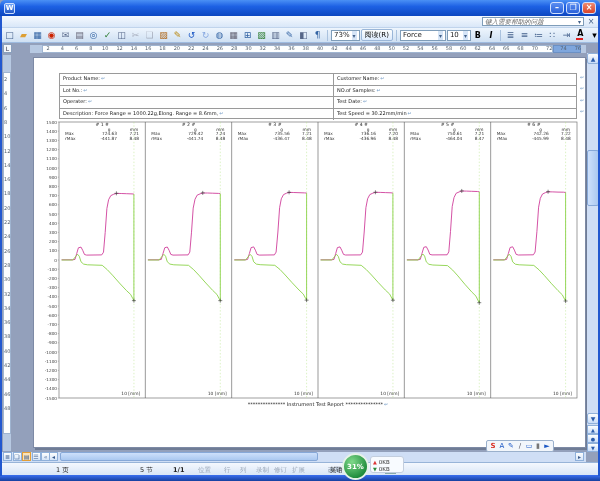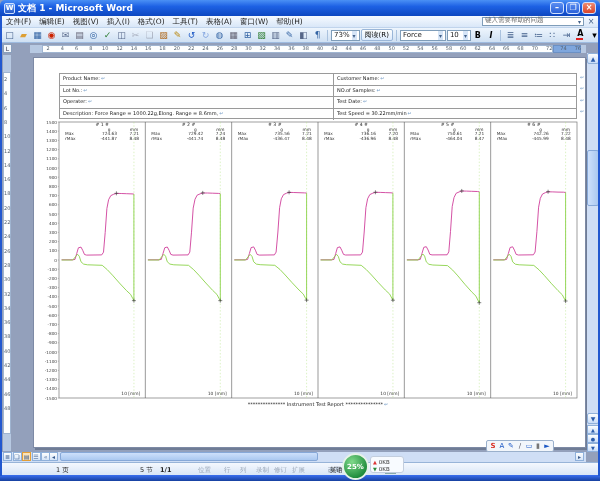--- a/index.html
+++ b/index.html
@@ -18,21 +18,21 @@
   .wbtn{width:14px;height:12px;border-radius:3px;border:1px solid #cfe0ff;
     color:#fff;font-size:8px;line-height:10px;text-align:center;
     background:linear-gradient(#5b8ef2,#2a62d8);}
   .wbtn.close{background:linear-gradient(#ef8b70,#d9442a);}
   
   .menubar{position:absolute;top:16px;left:0;width:600px;height:12px;
     background:linear-gradient(#f6faff,#d9e7f8);display:flex;align-items:center;
     font-size:7.5px;color:#222;padding:0 2px;border-bottom:1px solid #c0d4ec;}
   .menuitem{padding:0 4px;white-space:nowrap;}
   .helpbox{margin-left:auto;width:102px;height:9px;background:#fff;border:1px solid #7f9db9;
-    font-size:6.5px;color:#666;display:flex;align-items:flex-end;padding:0 2px;gap:2px;}
+    font-size:6.5px;color:#666;display:flex;align-items:flex-start;padding:0 2px;gap:2px;font-style:italic;}
   .helpbox .arr{margin-left:auto;color:#44628a;font-size:6px;}
   .menuclose{width:10px;text-align:center;color:#44628a;font-size:8px;margin:0 2px;}
   
   .toolbar{position:absolute;top:28px;left:0;width:600px;height:15px;
     background:linear-gradient(#eef5fd,#cfe0f3);border-bottom:1px solid #9ebbe0;
     display:flex;align-items:center;gap:1px;padding:0 3px;}
   .tbi{width:13px;height:13px;border-radius:2px;display:flex;align-items:center;
     justify-content:center;font-size:9px;flex:none;}
   .tbi.dim{opacity:.45;}
   .tsep{width:1px;height:11px;background:#aac2de;margin:0 2px;flex:none;}
@@ -107,30 +107,28 @@
     padding:0 2px;z-index:5;}
   .annoicon{width:8px;height:9px;font-size:7px;line-height:9px;text-align:center;}
 </style>
 </head>
 <body>
 
 <div id="win">
 
   <div class="titlebar">
     <span class="appicon">W</span>
-    <span>文档 1 - Microsoft Word</span>
     <span class="winbtns">
       <span class="wbtn">–</span>
       <span class="wbtn">❐</span>
       <span class="wbtn close">×</span>
     </span>
   </div>
 
   <div class="menubar">
-    <span id="menus"><span class="menuitem">文件(F)</span><span class="menuitem">编辑(E)</span><span class="menuitem">视图(V)</span><span class="menuitem">插入(I)</span><span class="menuitem">格式(O)</span><span class="menuitem">工具(T)</span><span class="menuitem">表格(A)</span><span class="menuitem">窗口(W)</span><span class="menuitem">帮助(H)</span></span>
     <span class="helpbox">
       <span>键入需要帮助的问题</span>
       <span class="arr">▾</span>
     </span>
     <span class="menuclose">×</span>
   </div>
 
   <div class="toolbar" id="toolbar">
       <span class="tbi" style="color: rgb(68, 97, 140);">□</span>
       <span class="tbi" style="color: rgb(221, 159, 51);">▰</span>
@@ -407,36 +405,36 @@
     <span id="viewbtns"><span class="viewbtn" style="left: 3px;">≣</span><span class="viewbtn" style="left: 12.5px;">❏</span><span class="viewbtn active" style="left: 22px;">▤</span><span class="viewbtn" style="left: 31.5px;">☰</span><span class="viewbtn" style="left: 41px;">«</span></span>
     <span class="viewbtn" style="left:49px">◂</span>
     <span class="hthumb"></span>
     <span class="viewbtn" style="left:575px">▸</span>
   </div>
 
   <div class="statusbar" id="statusbar">
     <span class="spellicon">✗</span>
   <span class="stitem" style="left: 56px;">1 页</span>
       <span class="stitem" style="left: 140px;">5 节</span>
-      <span class="stitem" style="left: 160px; font-weight: bold;">1/1</span>
+      <span class="stitem" style="left: 173px; font-weight: bold;">1/1</span>
       <span class="stitem dim" style="left: 198px;">位置</span>
       <span class="stitem dim" style="left: 224px;">行</span>
       <span class="stitem dim" style="left: 240px;">列</span>
       <span class="stitem dim" style="left: 256px;">录制</span>
       <span class="stitem dim" style="left: 274px;">修订</span>
       <span class="stitem dim" style="left: 292px;">扩展</span>
       <span class="stitem dim" style="left: 328px; font-weight: bold;">改写</span>
       <span class="stitem" style="left: 330px;">英语 (美国)</span>
     </div>
 
   <div class="bottomedge"></div>
   <div class="sideedge" style="left:0"></div>
   <div class="sideedge" style="left:598px"></div>
 
-  <div class="netcircle">25%</div>
+  <div class="netcircle">31%</div>
   <div class="netpill">
     <div class="netrow">
         <span class="u">▲</span>
         <span>0KB</span>
       </div>
     <div class="netrow">
         <span class="d">▼</span>
         <span>0KB</span>
       </div>
   </div>

